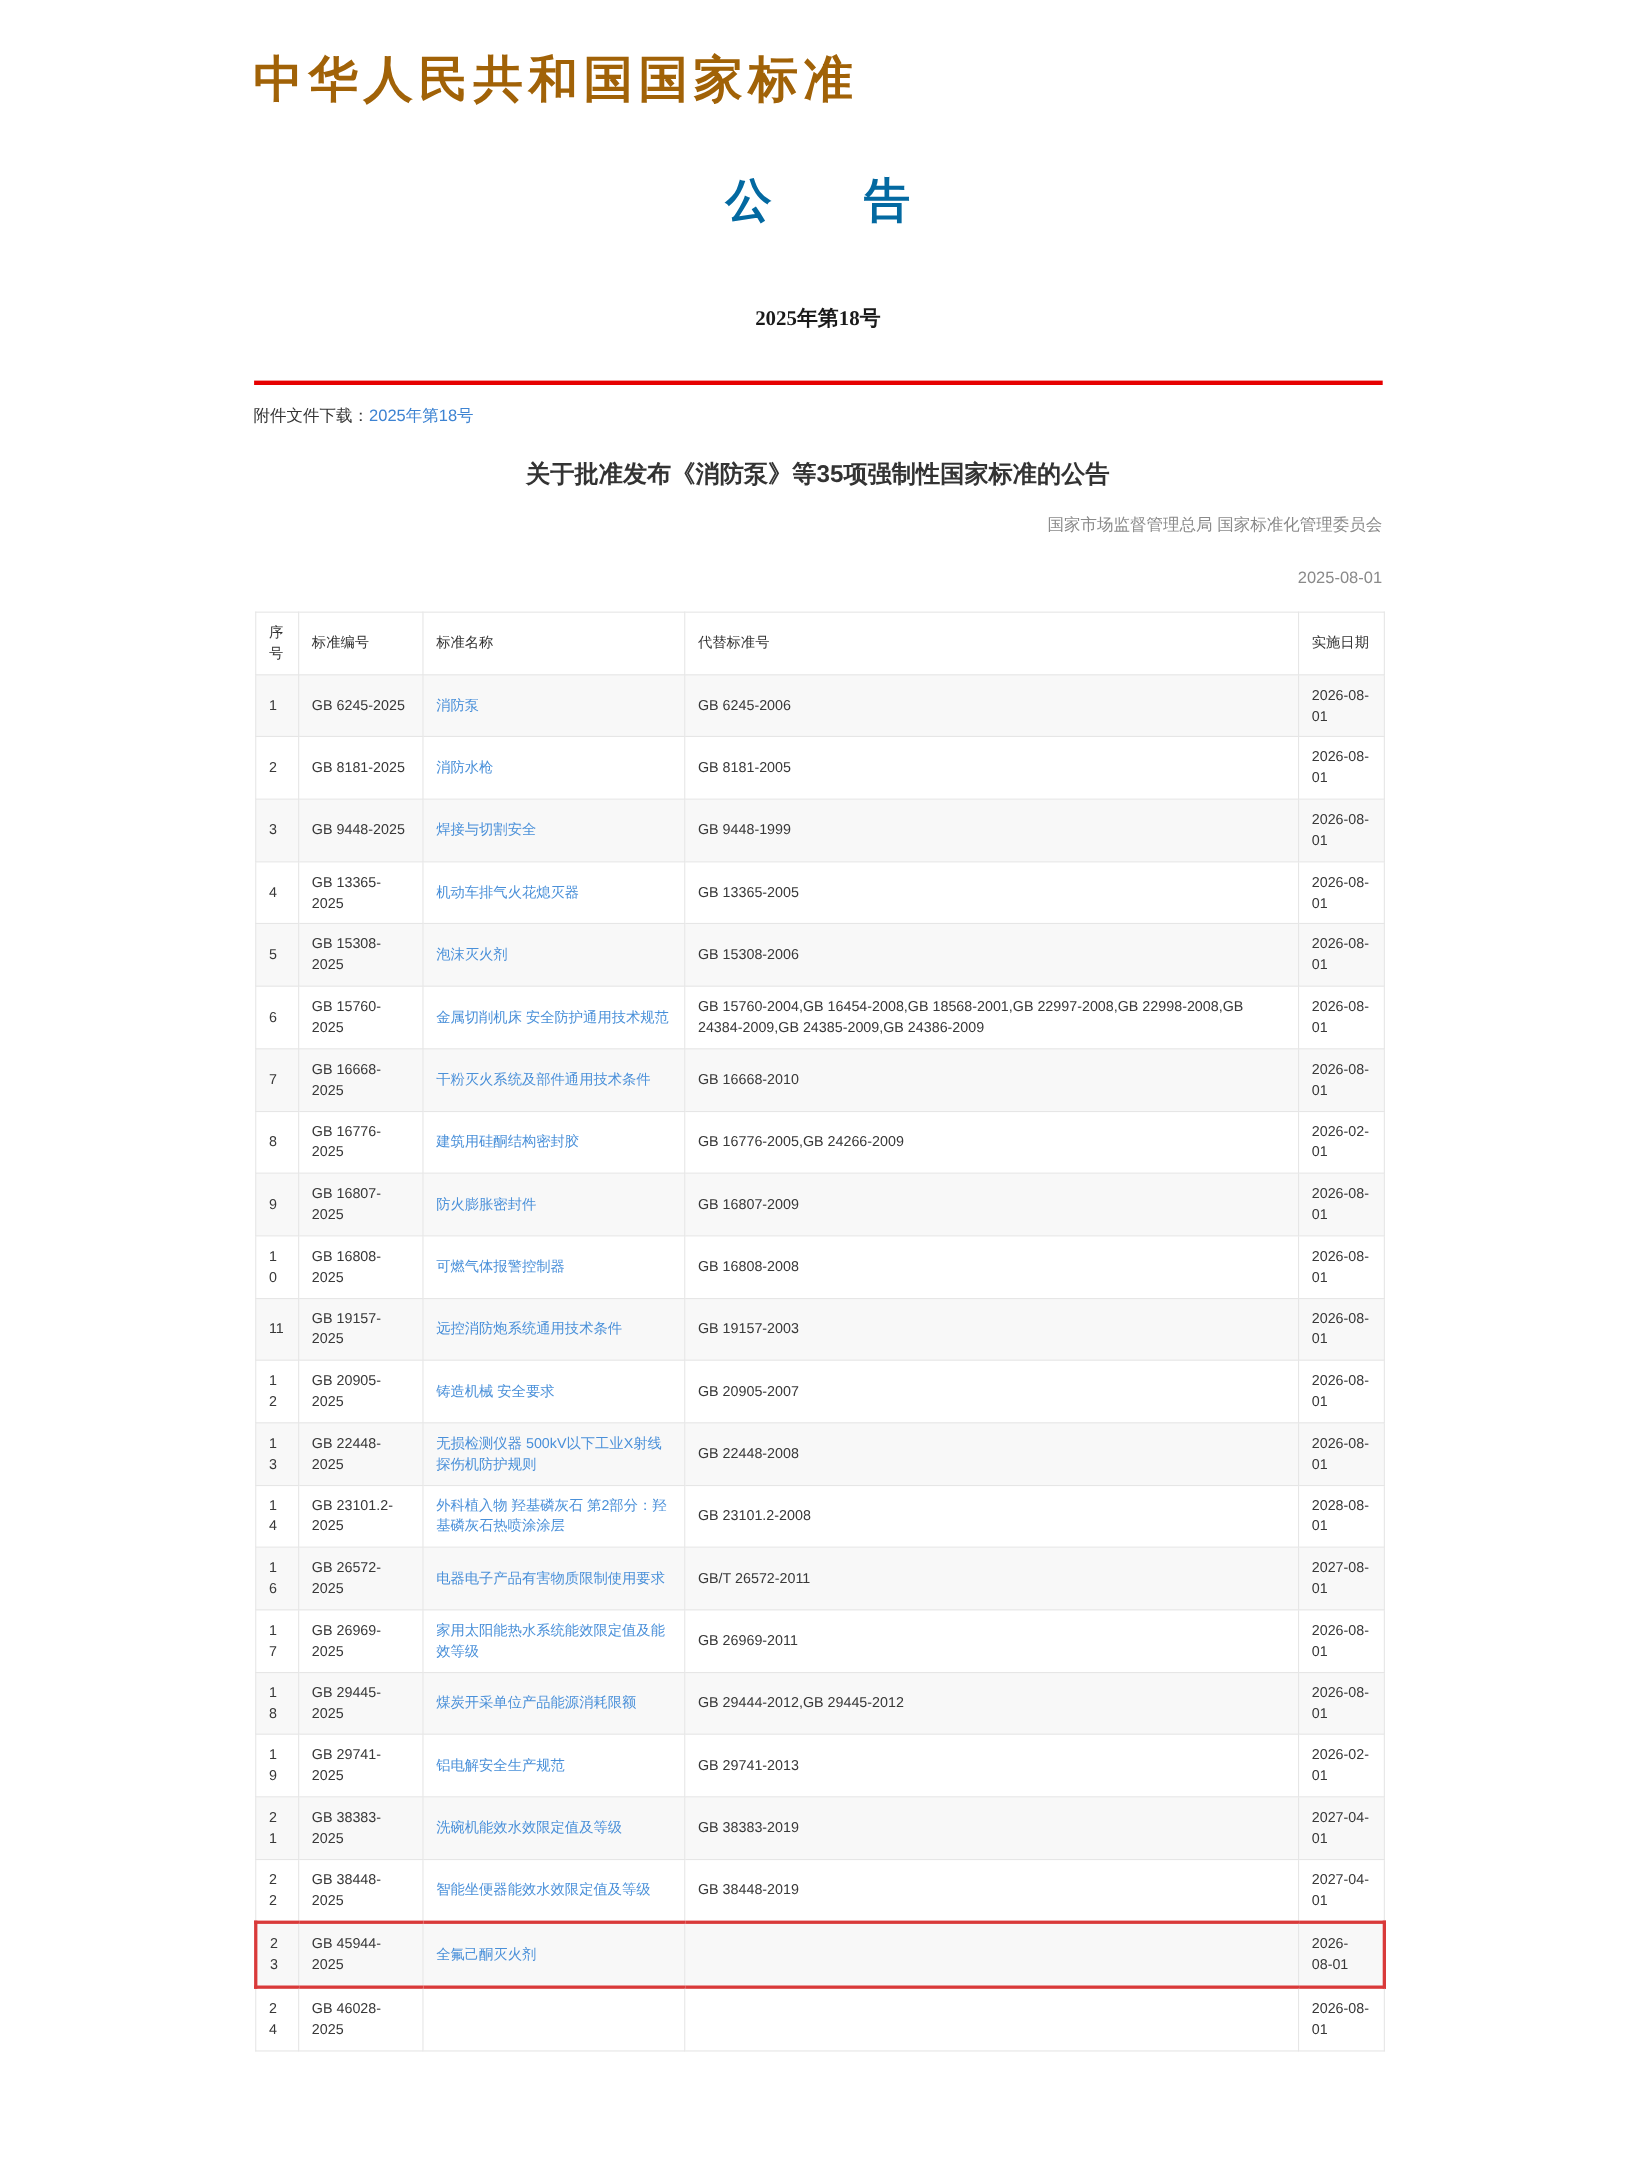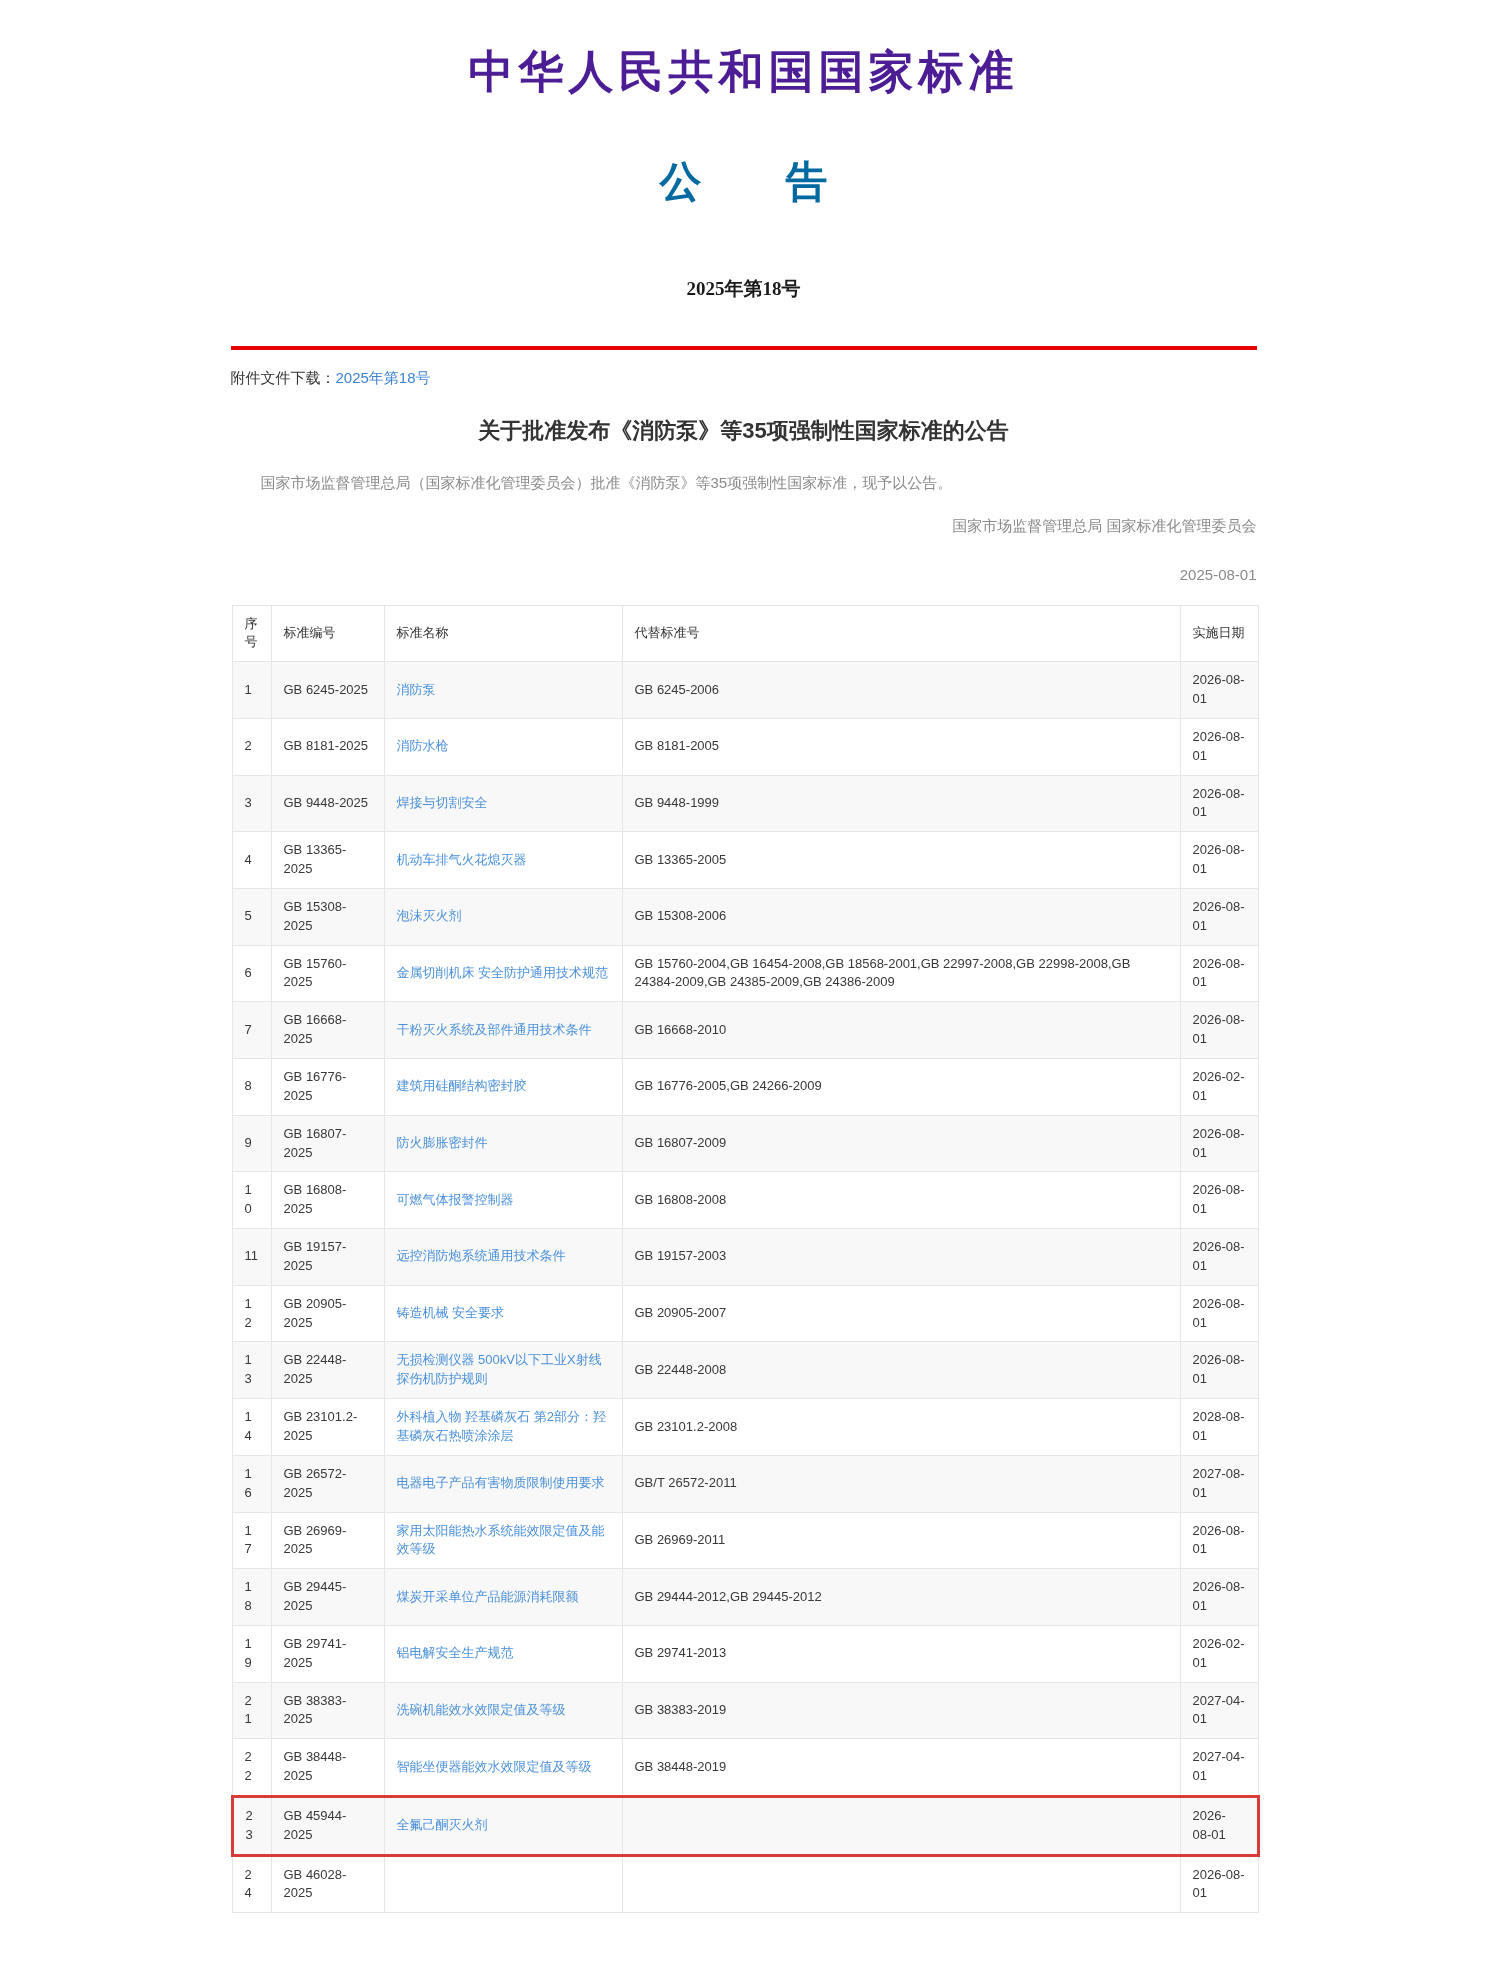--- a/index.html
+++ b/index.html
@@ -1,22 +1,22 @@
 <!DOCTYPE html>
 <html lang="zh"><head>
 <meta charset="utf-8">
 <style>
   html,body { margin:0; padding:0; background:#ffffff; }
   body { font-family:"Liberation Sans","DejaVu Sans",sans-serif; color:#383838; }
   .page { width:1026px; margin:0 auto; padding:28px 0 20px 0; }
 
   .main-title {
-    margin:14px 0 0 0; text-align:center;
+    margin:14px 0 0 0; text-align:left;
     font-family:"Liberation Serif","DejaVu Serif",serif;
-    font-size:45px; font-weight:bold; color:#4c1d95; letter-spacing:5px;
+    font-size:45px; font-weight:bold; color:#a16207; letter-spacing:5px;
   }
   .sub-title {
     margin:52px 0 0 0; text-align:center;
     font-family:"Liberation Serif","DejaVu Serif",serif;
     font-size:42px; font-weight:bold; color:#0369a1;
   }
   .issue-number {
     margin-top:66px; text-align:center;
     font-family:"Liberation Serif","DejaVu Serif",serif;
     font-size:19px; font-weight:bold; color:#1a1a1a;
@@ -61,21 +61,20 @@
   <h2 class="sub-title">公　　告</h2>
   <div class="issue-number">2025年第18号</div>
 
   <div class="red-divider"></div>
 
   <div class="attachment-row">
     <span>附件文件下载：</span><a class="attachment-link" href="#">2025年第18号</a>
   </div>
 
   <h3 class="announcement-title">关于批准发布《消防泵》等35项强制性国家标准的公告</h3>
-  <p class="announcement-body">国家市场监督管理总局（国家标准化管理委员会）批准《消防泵》等35项强制性国家标准，现予以公告。</p>
   <p class="signature">国家市场监督管理总局 国家标准化管理委员会</p>
   <p class="sign-date">2025-08-01</p>
 
   <table class="standards">
     <colgroup>
       <col style="width:39px">
         <col style="width:113px">
         <col style="width:238px">
         <col style="width:558px">
         <col style="width:78px">

